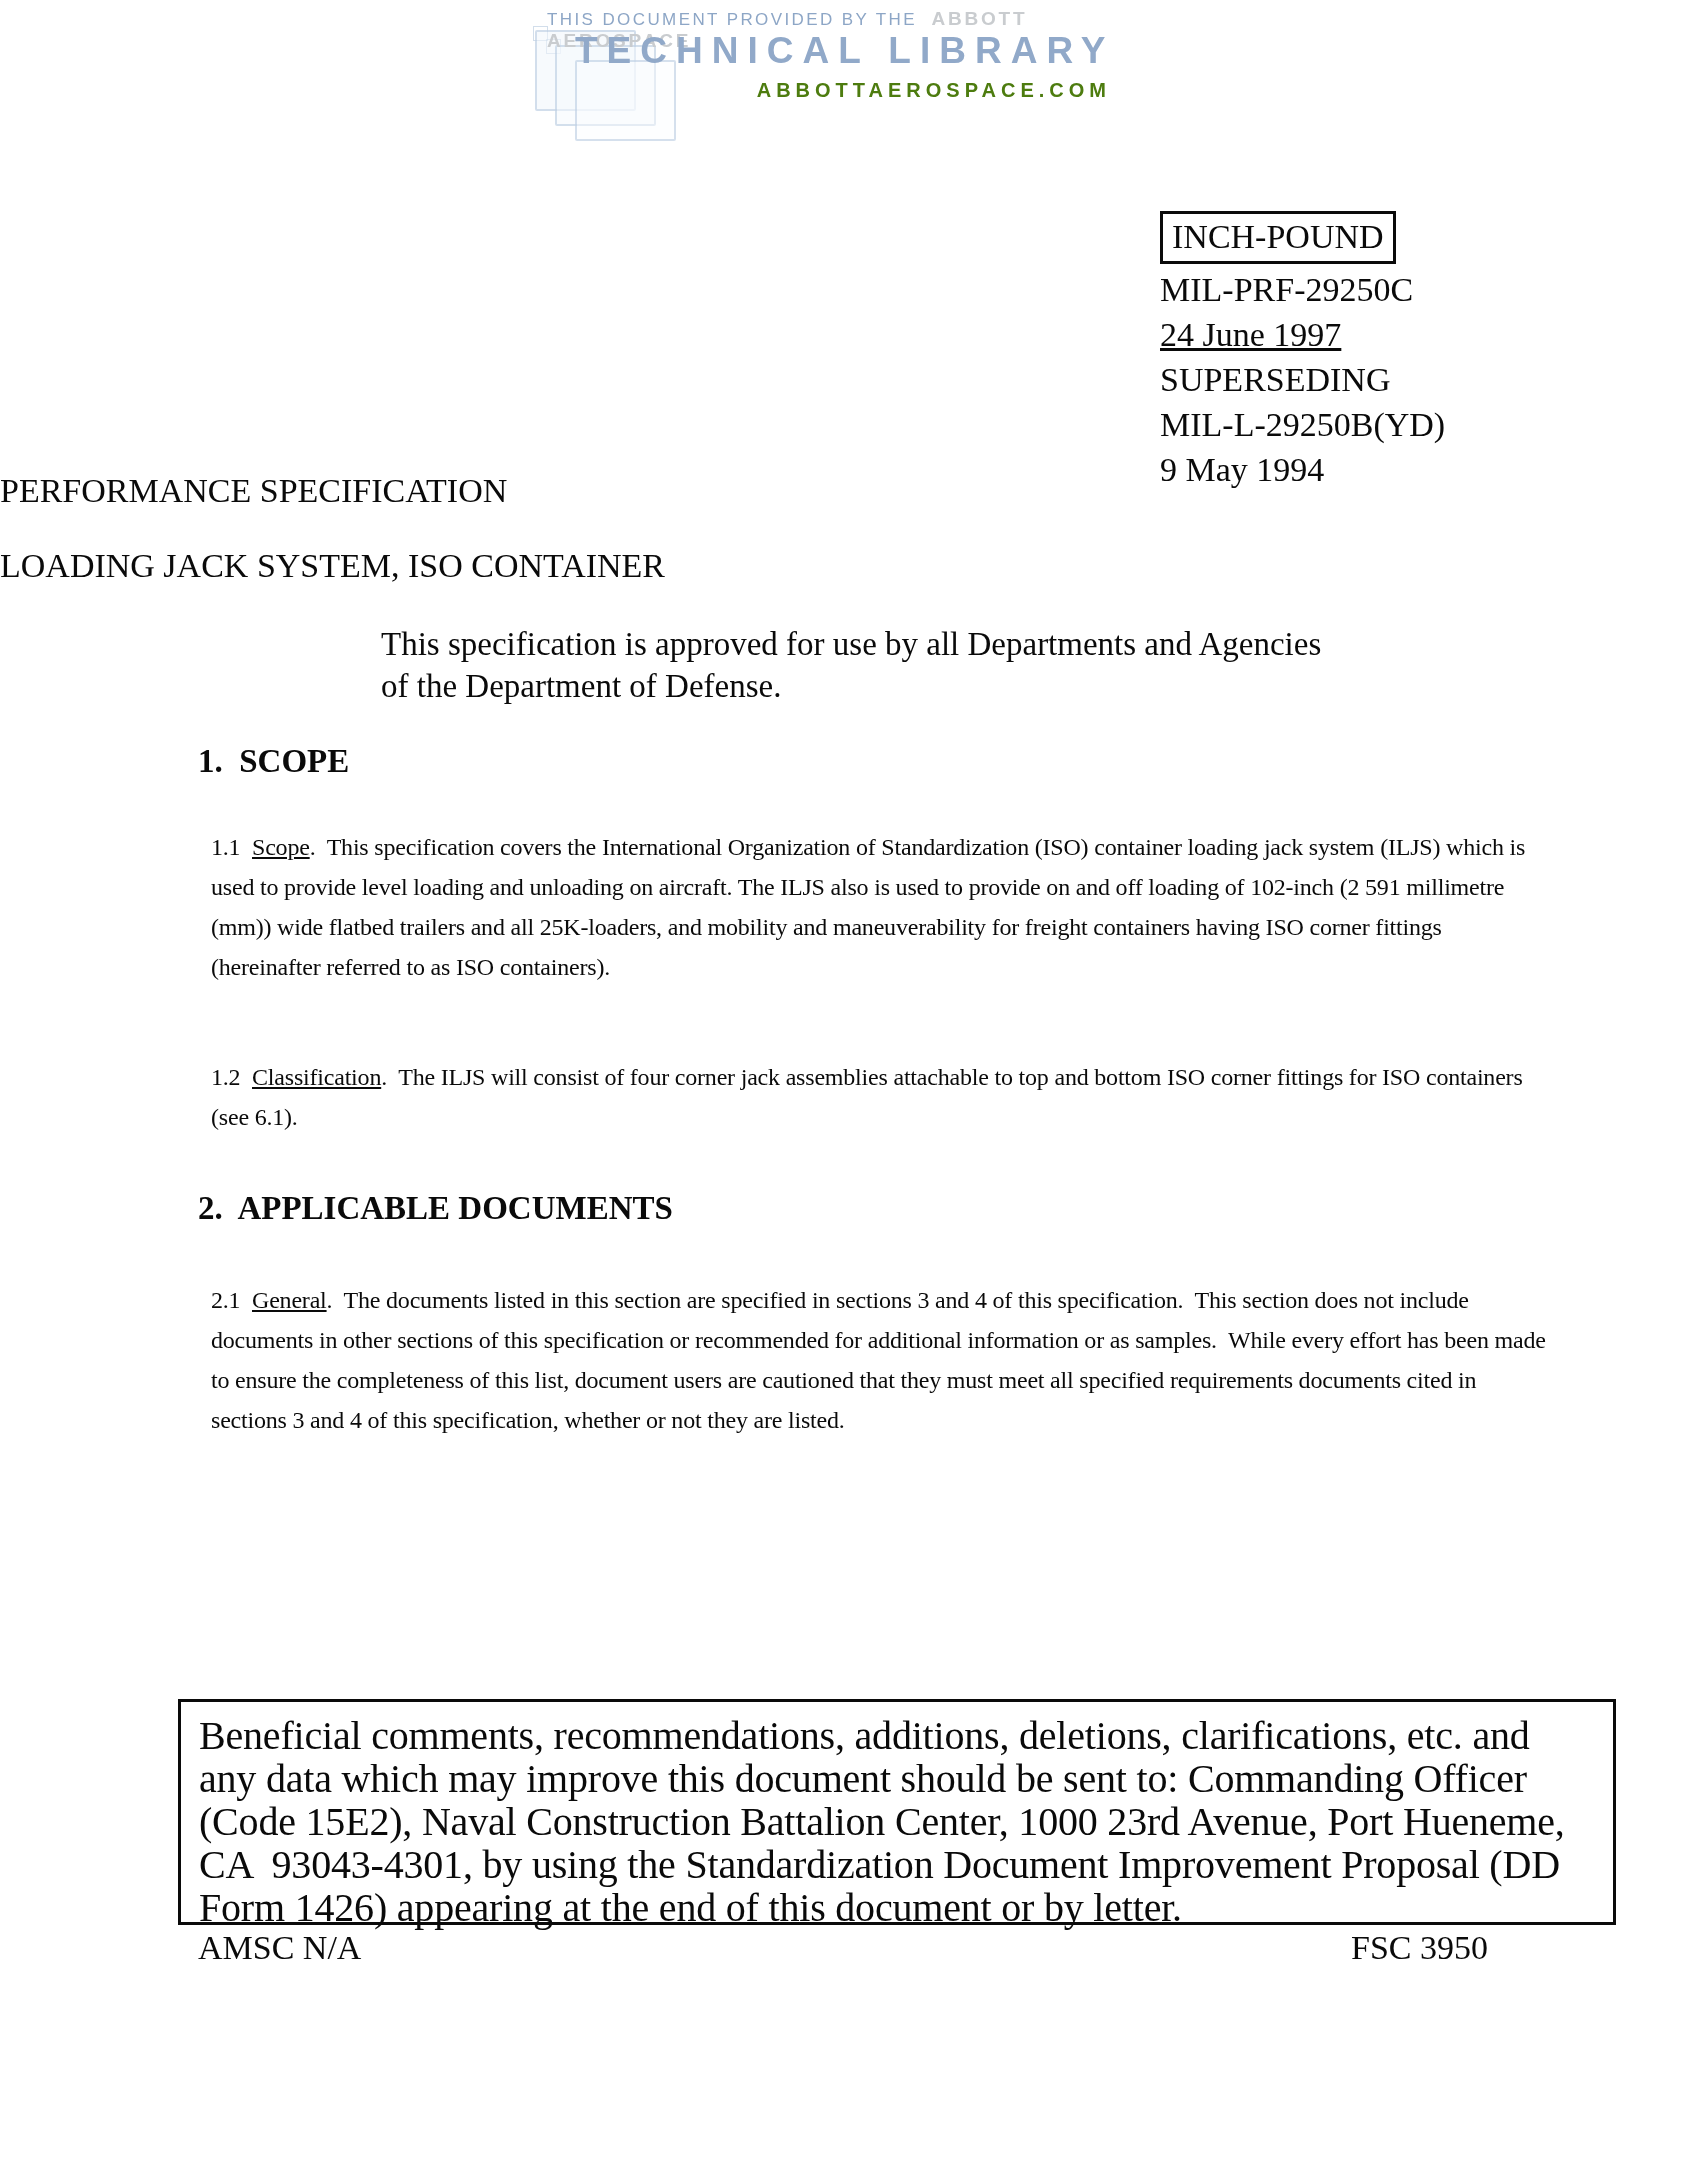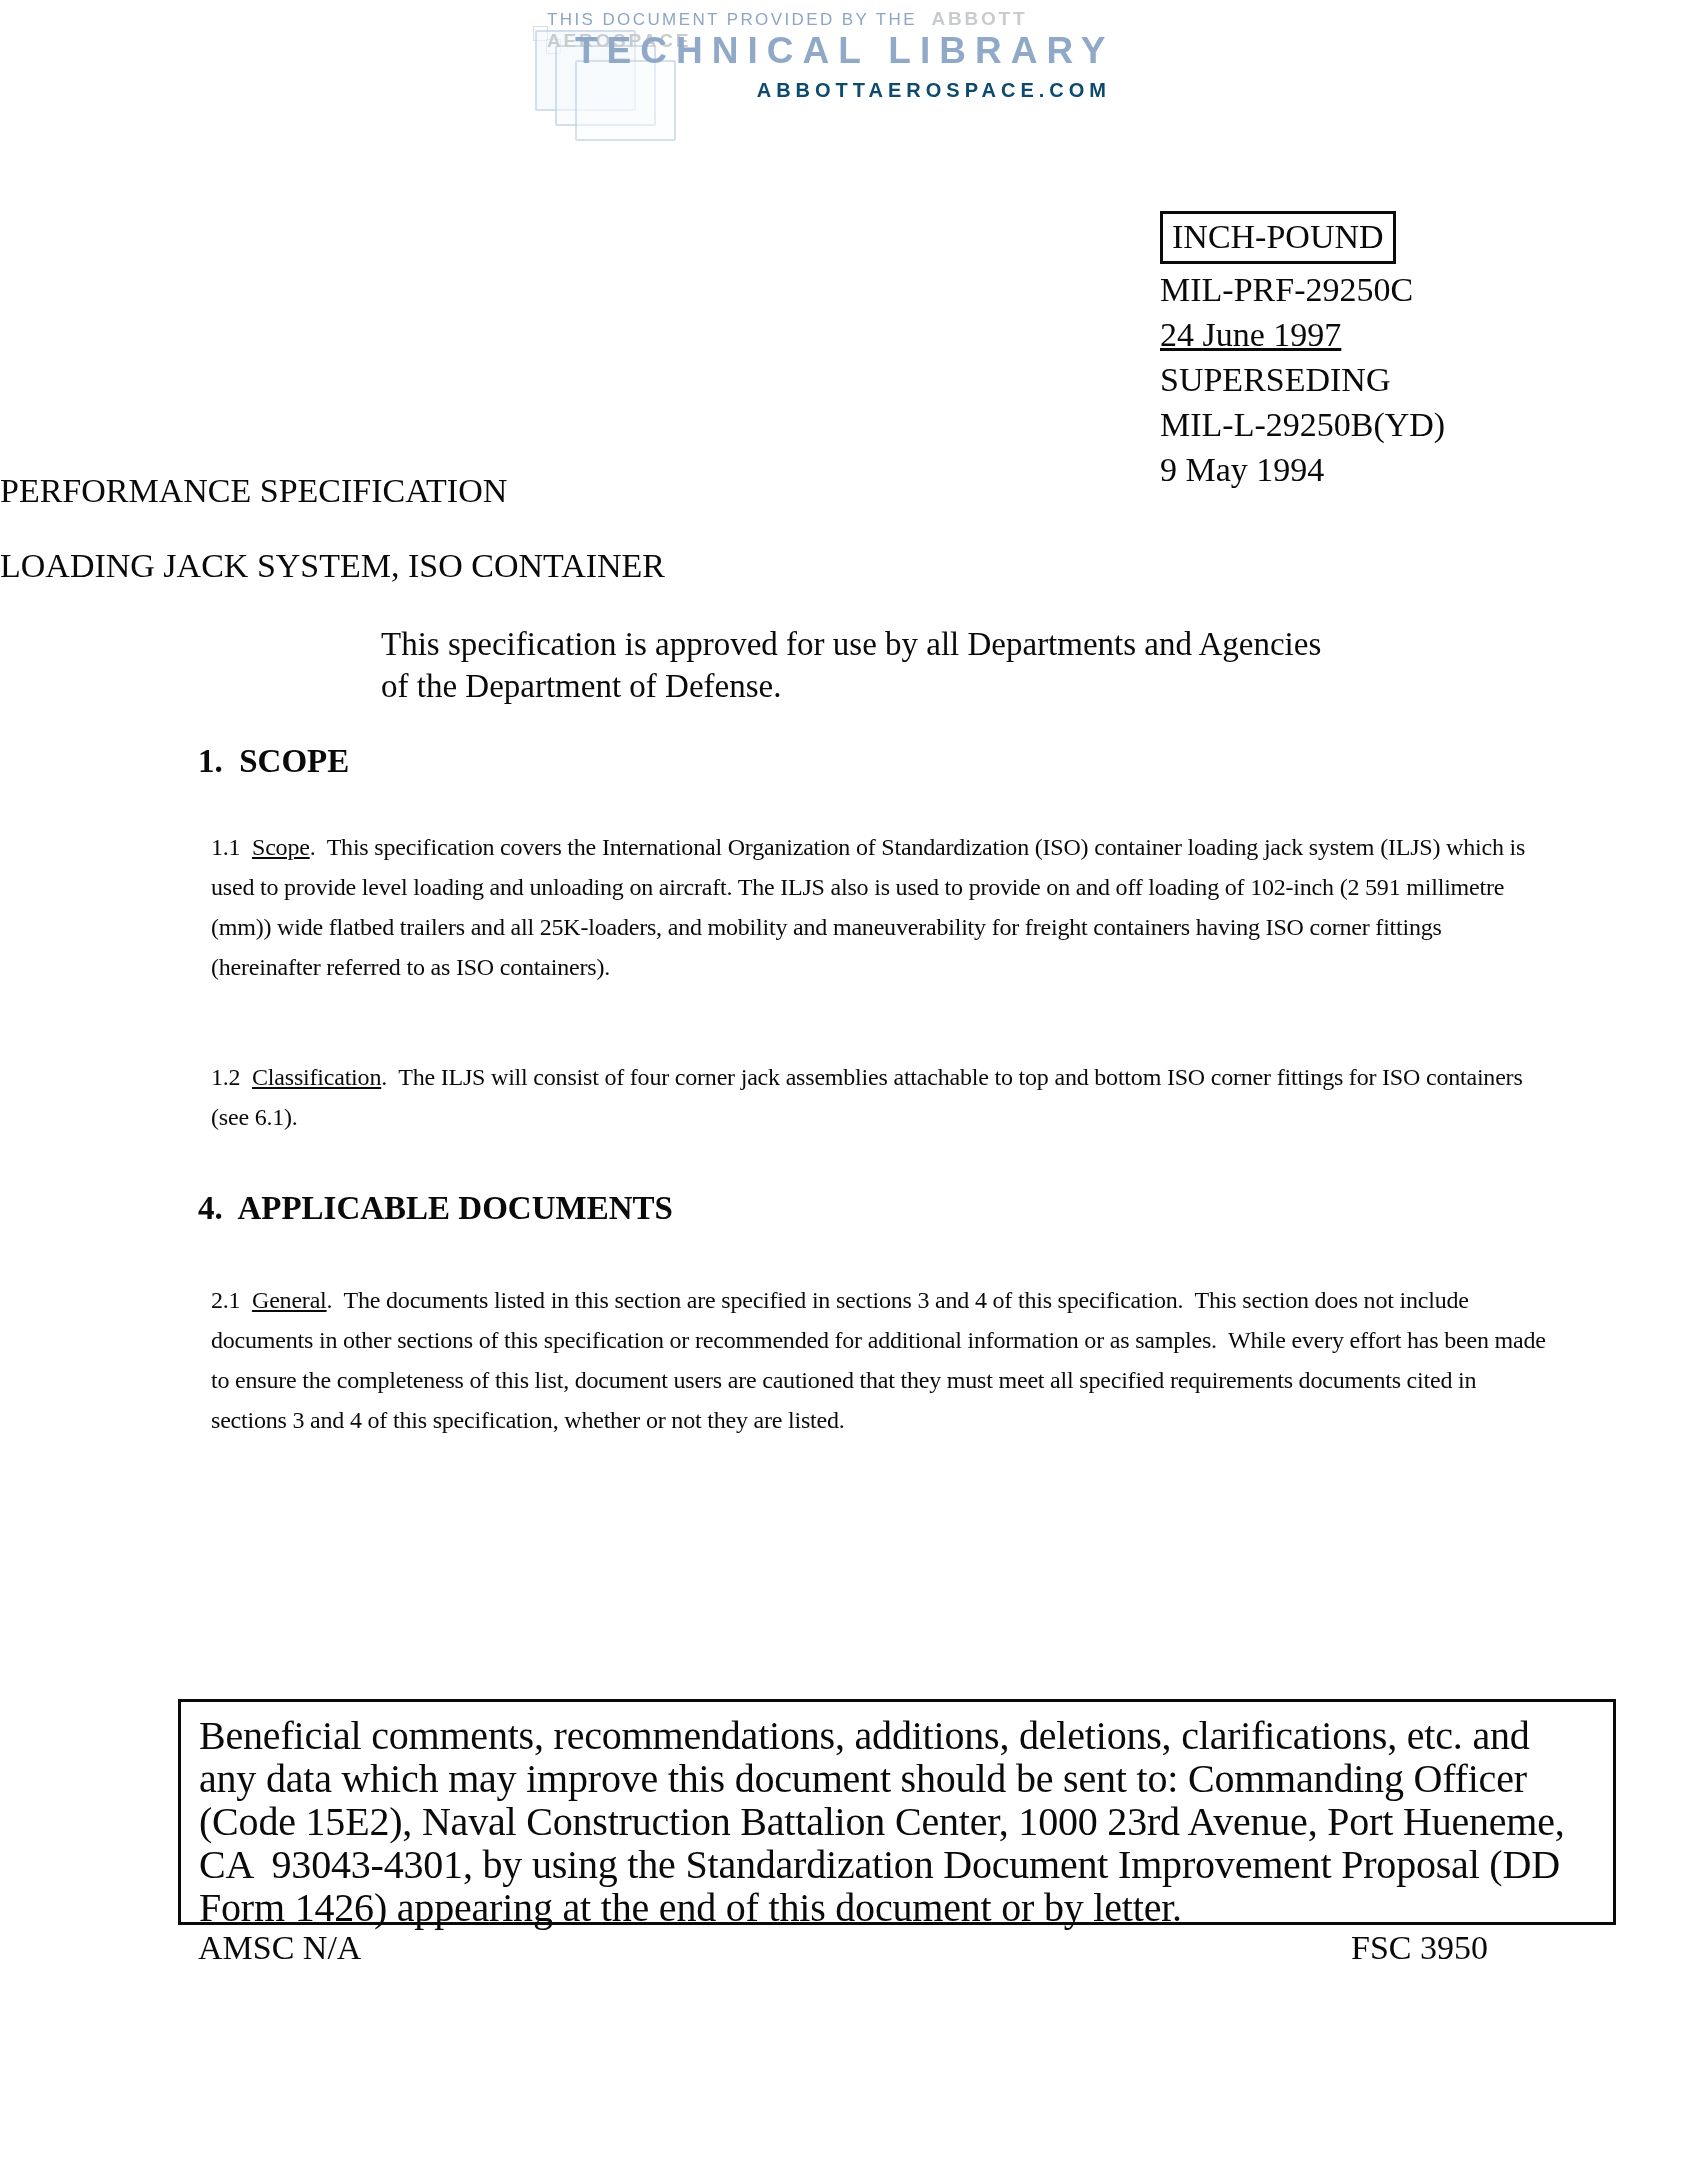--- a/index.html
+++ b/index.html
@@ -78,21 +78,21 @@
     letter-spacing: 9px;
     color: #91a9c9;
     white-space: nowrap;
   }
   .logo-bottom {
     position: absolute;
     top: 73px; right: 2px;
     font-size: 20px;
     font-weight: bold;
     letter-spacing: 5px;
-    color: #0c4a6e;
+    color: #4d7c0f;
     white-space: nowrap;
   }
 
   
   .docid {
     position: absolute;
     left: 1160px;
     top: 191px;
     font-size: 34px;
     line-height: 45px;
@@ -213,21 +213,21 @@
     <div data-bind="titles.approval_line1">This specification is approved for use by all Departments and Agencies</div>
     <div data-bind="titles.approval_line2">of the Department of Defense.</div>
   </div>
 
   <div class="heading h-scope" data-bind="sections.s1.heading">1.  SCOPE</div>
 
   <p class="para p-11"><span data-bind="sections.s1.p11_num">1.1  </span><span class="underlined" data-bind="sections.s1.p11_term">Scope</span><span data-bind="sections.s1.p11_text">.  This specification covers the International Organization of Standardization (ISO) container loading jack system (ILJS) which is used to provide level loading and unloading on aircraft. The ILJS also is used to provide on and off loading of 102-inch (2 591 millimetre (mm)) wide flatbed trailers and all 25K-loaders, and mobility and maneuverability for freight containers having ISO corner fittings (hereinafter referred to as ISO containers).</span></p>
 
   <p class="para p-12"><span data-bind="sections.s1.p12_num">1.2  </span><span class="underlined" data-bind="sections.s1.p12_term">Classification</span><span data-bind="sections.s1.p12_text">.  The ILJS will consist of four corner jack assemblies attachable to top and bottom ISO corner fittings for ISO containers (see 6.1).</span></p>
 
-  <div class="heading h-docs" data-bind="sections.s2.heading">4.  APPLICABLE DOCUMENTS</div>
+  <div class="heading h-docs" data-bind="sections.s2.heading">2.  APPLICABLE DOCUMENTS</div>
 
   <p class="para p-21"><span data-bind="sections.s2.p21_num">2.1  </span><span class="underlined" data-bind="sections.s2.p21_term">General</span><span data-bind="sections.s2.p21_text">.  The documents listed in this section are specified in sections 3 and 4 of this specification.  This section does not include documents in other sections of this specification or recommended for additional information or as samples.  While every effort has been made to ensure the completeness of this list, document users are cautioned that they must meet all specified requirements documents cited in sections 3 and 4 of this specification, whether or not they are listed.</span></p>
 
   <div class="comment-box">
     <span data-bind="comment_box.text">Beneficial comments, recommendations, additions, deletions, clarifications, etc. and any data which may improve this document should be sent to: Commanding Officer (Code 15E2), Naval Construction Battalion Center, 1000 23rd Avenue, Port Hueneme, CA  93043-4301, by using the Standardization Document Improvement Proposal (DD Form 1426) appearing at the end of this document or by letter.</span>
   </div>
 
   <div class="footer">
     <span data-bind="footer.left">AMSC N/A</span>
     <span data-bind="footer.right">FSC 3950</span>

